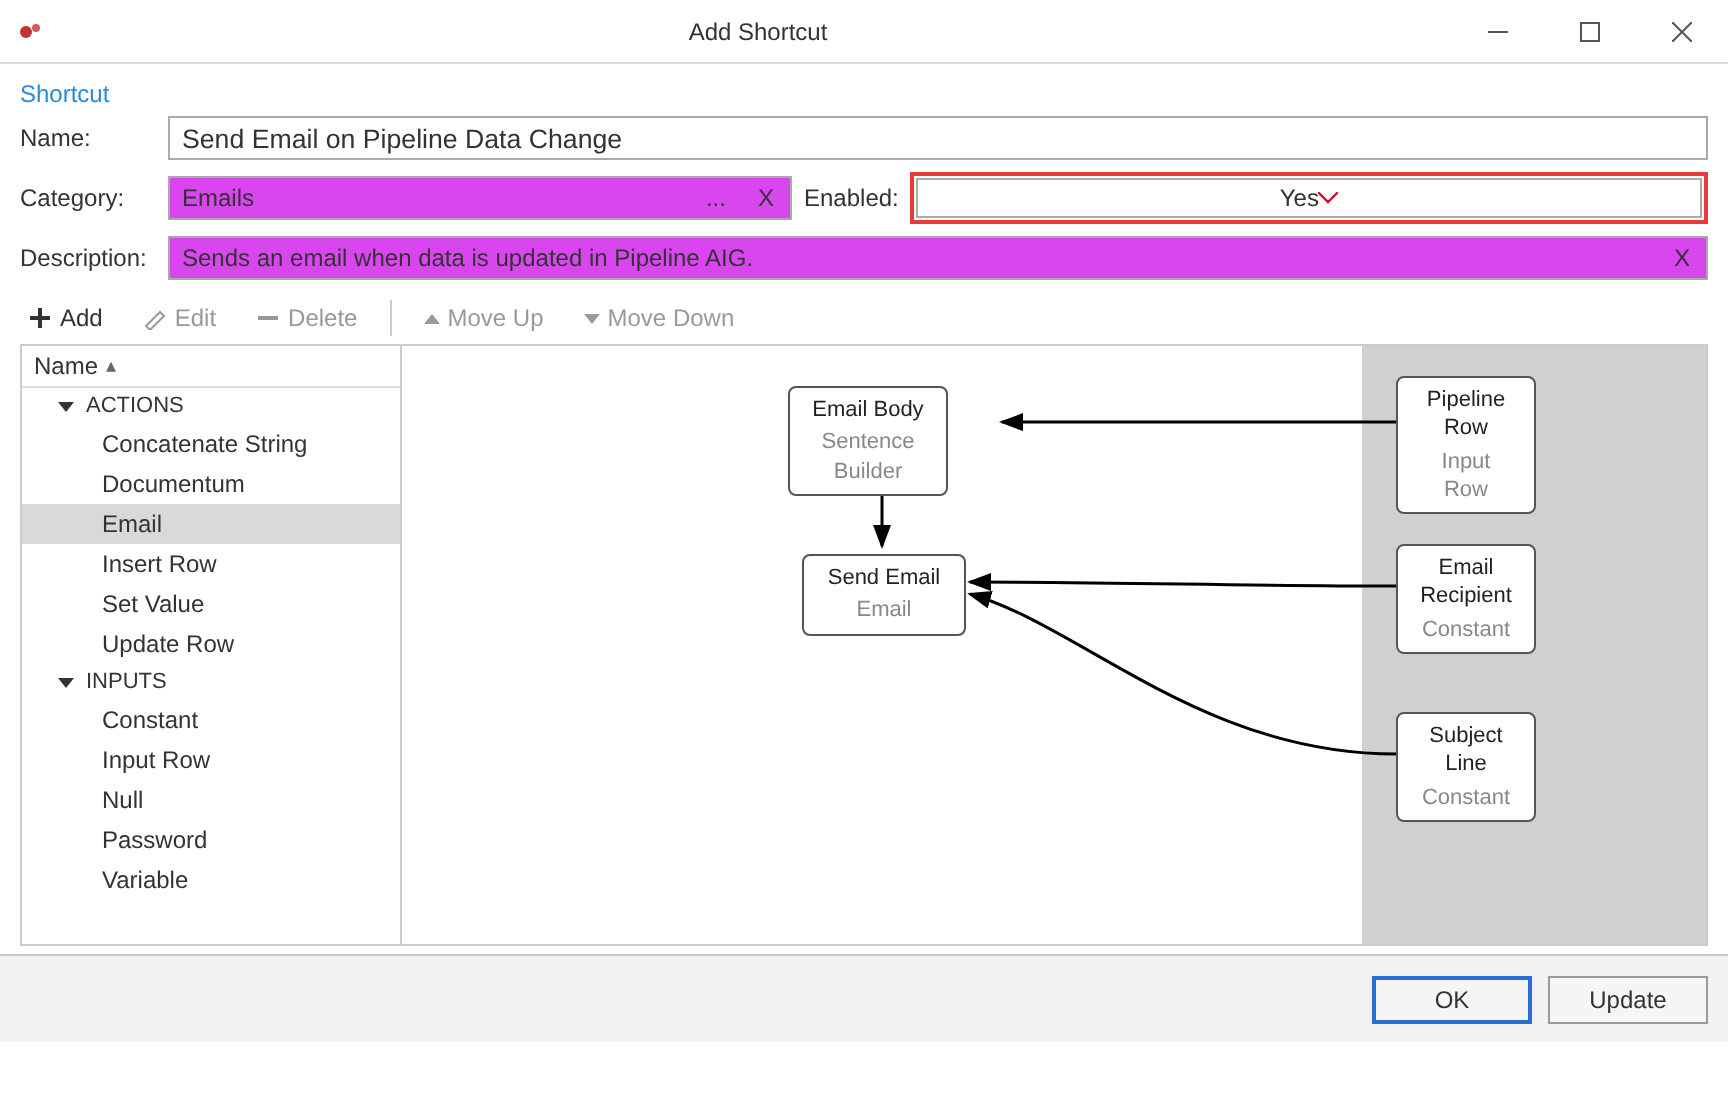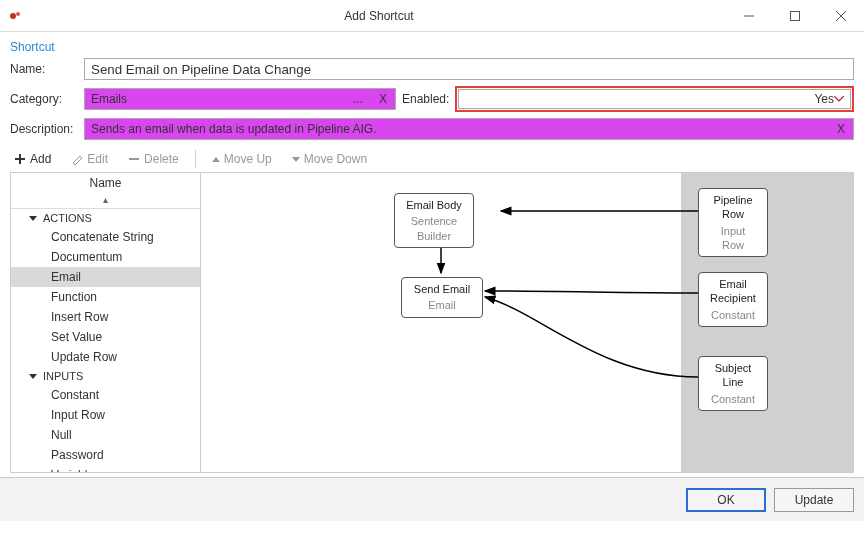--- a/index.html
+++ b/index.html
@@ -99,21 +99,21 @@
   }
   .select-inner {
     border: 1px solid #aaa;
     margin: 1px;
     height: 20px;
     flex: 1;
     display: flex;
     align-items: center;
     padding: 0 6px;
     background: #fff;
-    justify-content: flex-end;
+    justify-content: center;
   }
   .toolbar {
     border-bottom: 1px solid #ccc;
     display: flex;
     align-items: flex-end;
     gap: 12px;
     padding: 4px 0;
   }
   .toolbar .sep {
     width: 1px; height: 18px; background: #ccc;
@@ -136,21 +136,20 @@
     width: 190px;
     background: #fff;
     border-right: 1px solid #ccc;
     overflow: auto;
   }
   .side-panel .header {
     padding: 3px 6px;
     border-bottom: 1px solid #ddd;
     display: flex; align-items: center; gap: 4px;
     color: #333;
-    flex-direction: column;
   }
   .tree-group {
     padding: 3px 6px 3px 18px;
     display: flex; align-items: center; gap: 6px;
     color: #333;
     font-size: 11px;
   }
   .tree-item {
     padding: 3px 6px 3px 40px;
     color: #333;
@@ -316,21 +315,20 @@
         <span>Name</span>
         <span class="chev">▴</span>
       </div>
       <div class="tree-group">
         <span class="tri-down"></span>
         <span>ACTIONS</span>
       </div>
       <div class="tree-item">Concatenate String</div>
       <div class="tree-item">Documentum</div>
       <div class="tree-item selected">Email</div>
-      <div class="tree-item">Function</div>
       <div class="tree-item">Insert Row</div>
       <div class="tree-item">Set Value</div>
       <div class="tree-item">Update Row</div>
       <div class="tree-group">
         <span class="tri-down"></span>
         <span>INPUTS</span>
       </div>
       <div class="tree-item">Constant</div>
       <div class="tree-item">Input Row</div>
       <div class="tree-item">Null</div>

